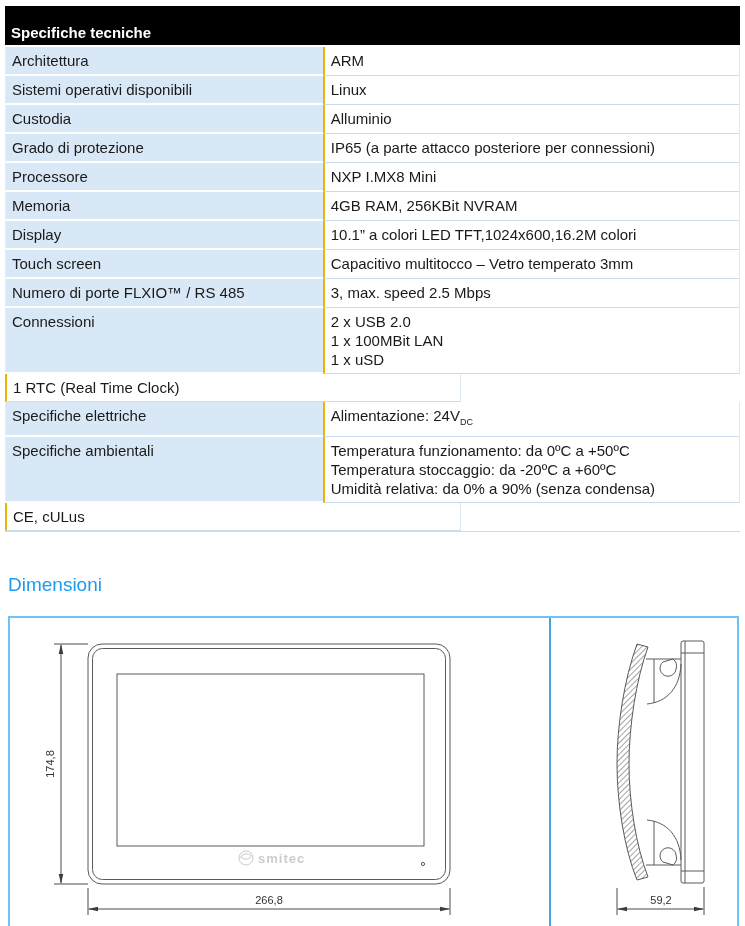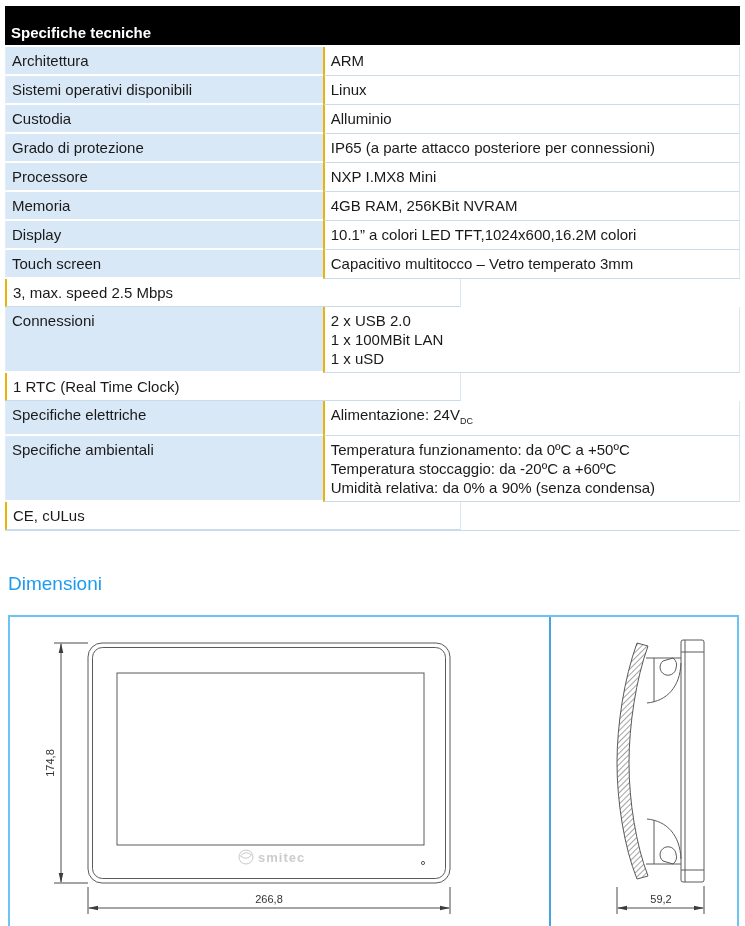--- a/index.html
+++ b/index.html
@@ -131,20 +131,21 @@
   </div>
 
   <div class="trow">
     <div class="tcell left">Touch screen</div>
     <div class="tcell right">
             <div class="vline">Capacitivo multitocco – Vetro temperato 3mm</div>
           </div>
   </div>
 
   <div class="trow">
+    <div class="tcell left">Numero di porte FLXIO™ / RS 485</div>
     <div class="tcell right">
             <div class="vline">3, max. speed 2.5 Mbps</div>
           </div>
   </div>
 
   <div class="trow">
     <div class="tcell left">Connessioni</div>
     <div class="tcell right">
             <div class="vline">2 x USB 2.0</div>
             <div class="vline">1 x 100MBit LAN</div>

